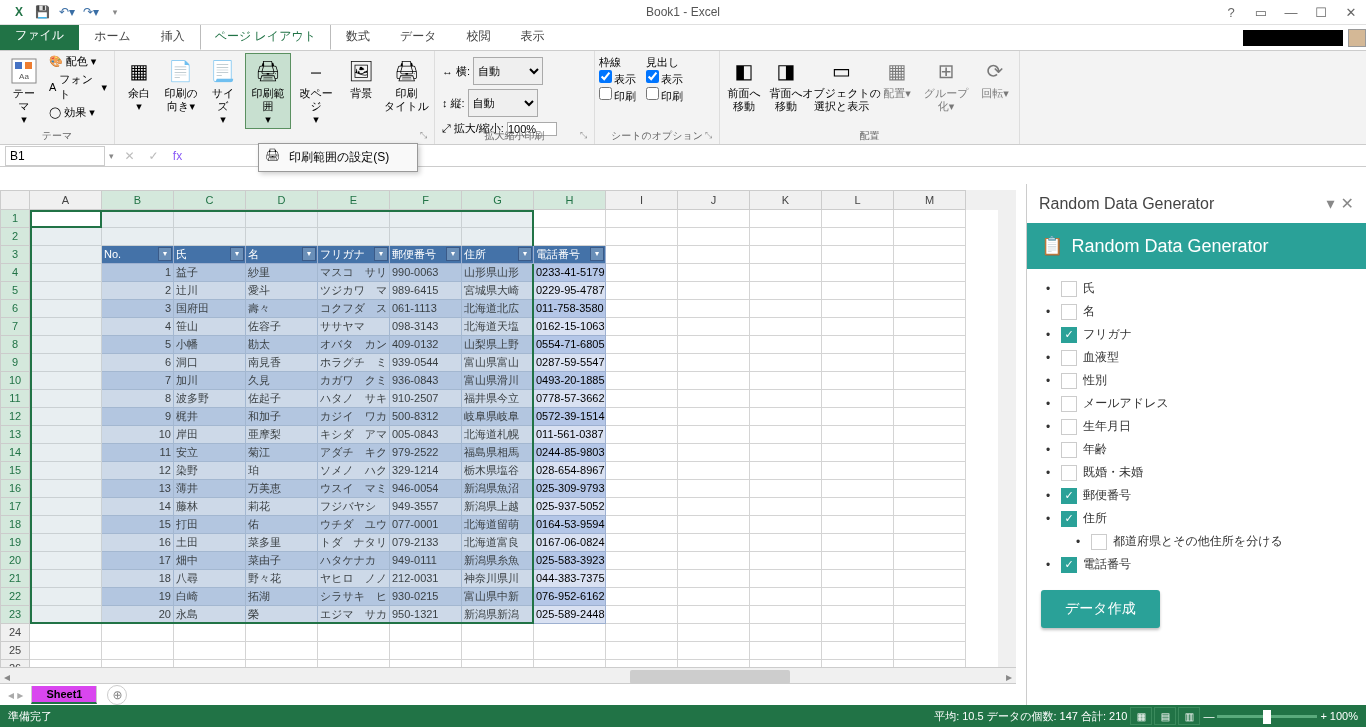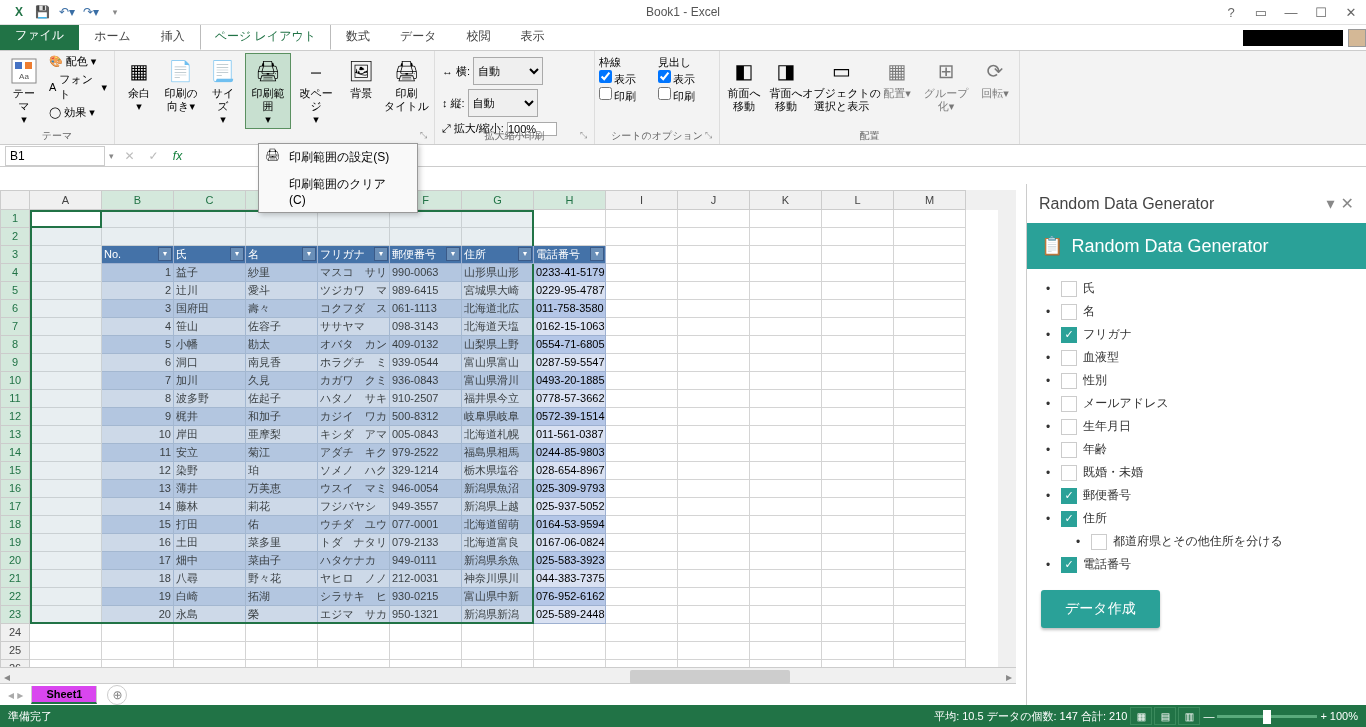--- a/index.html
+++ b/index.html
@@ -198,21 +198,20 @@
       <div class="rbtn">
           <div class="rbtn-icon">🖨</div>
           <div class="rbtn-label" style="white-space:pre">印刷
 タイトル</div>
         </div>
     </div>
     <div class="dialog-launcher">⤡</div>
 
     <div class="dropdown" style="top:92px;left:143px;width:160px">
       <div class="dropdown-item"><span class="dropdown-icon">🖨</span><span>印刷範囲の設定(S)</span></div>
-      <div class="dropdown-item"><span>印刷範囲のクリア(C)</span></div>
     </div>
   </div>
 
   <div class="rgroup" style="width:160px">
     <div class="rgroup-body" style="flex-direction:column;gap:2px;padding-top:3px">
       <div class="rsmall-item">
           <span>↔</span>
           <span>横:</span>
           <select style="width:70px"><option>自動</option></select>
         </div>
@@ -225,21 +224,21 @@
           <span>⤢</span>
           <span>拡大/縮小:</span>
           <input style="width: 50px; font-size: 11px; border: 1px solid rgb(170, 170, 170);" value="100%">
         </div>
     </div>
     <div class="rgroup-label">拡大縮小印刷</div>
     <div class="dialog-launcher">⤡</div>
   </div>
 
   <div class="rgroup" style="width:125px">
-    <div class="rgroup-body" style="gap:22px;padding-top:2px">
+    <div class="rgroup-body" style="gap:10px;padding-top:2px">
       <div style="font-size:11px">
         <div>枠線</div>
         <label><input type="checkbox" checked="" style=""><span>表示</span></label><br>
         <label><input type="checkbox" style=""><span>印刷</span></label>
       </div>
       <div style="font-size:11px">
         <div>見出し</div>
         <label><input type="checkbox" checked="" style=""><span>表示</span></label><br>
         <label><input type="checkbox" style=""><span>印刷</span></label>
       </div>
@@ -280,21 +279,21 @@
     </div>
     <div class="rgroup-label">配置</div>
   </div>
 </div>
 
 <div class="formula-row">
   <input class="name-box" value="B1" style="">
   <span style="color:#888;font-size:9px;padding:0 4px">▾</span>
   <div class="fb-btn">✕</div>
   <div class="fb-btn">✓</div>
-  <div class="fb-btn" style="color:#15803d;font-style:italic">fx</div>
+  <div class="fb-btn" style="color:#8b5cf6;">fx</div>
   <input class="formula-input" style="">
 </div>
 
 <div class="grid-area">
   <div class="col-headers">
     <div class="corner"></div>
     <div id="colhdrs" style="display: flex;">
         <div class="col-h">A</div>
         <div class="col-h sel">B</div>
         <div class="col-h sel">C</div>

